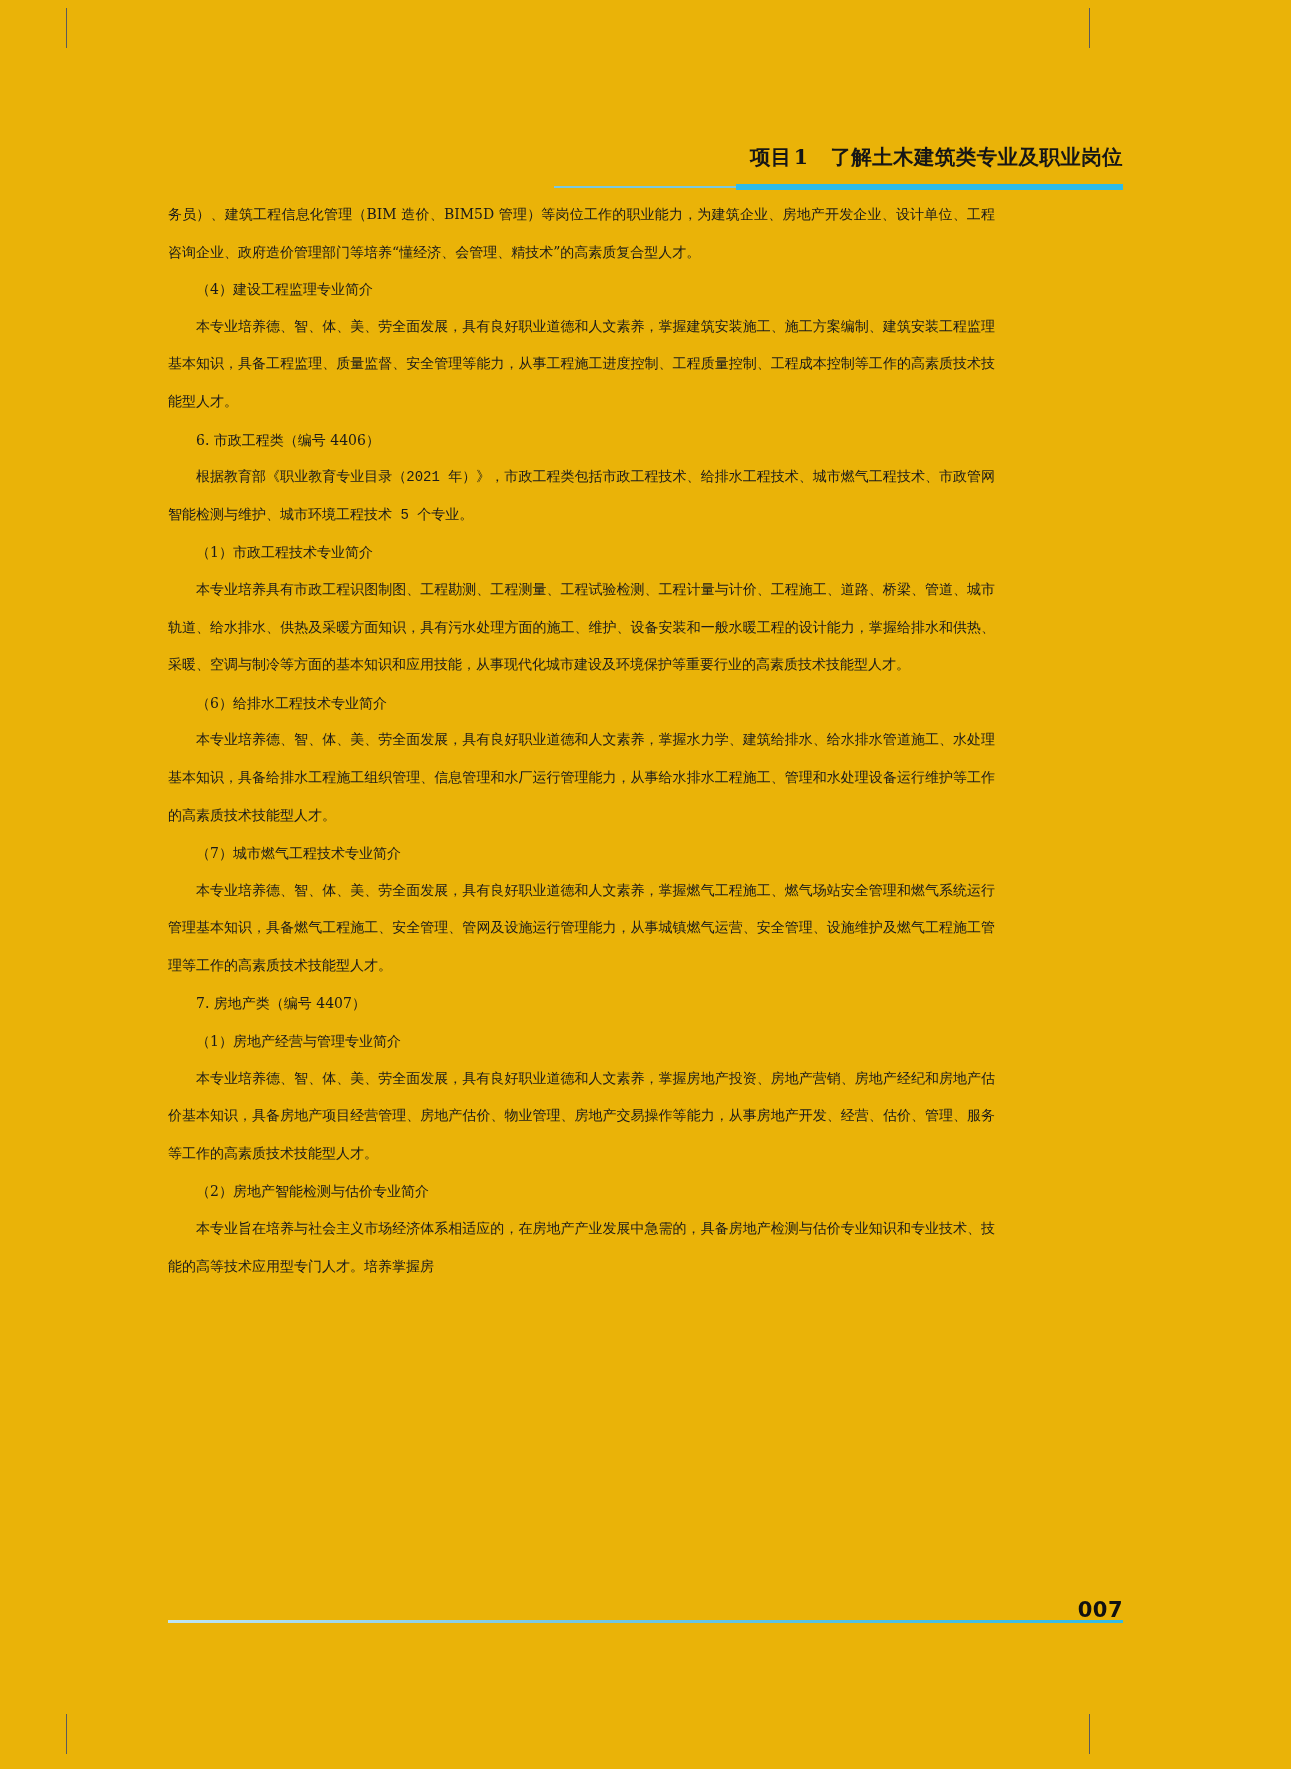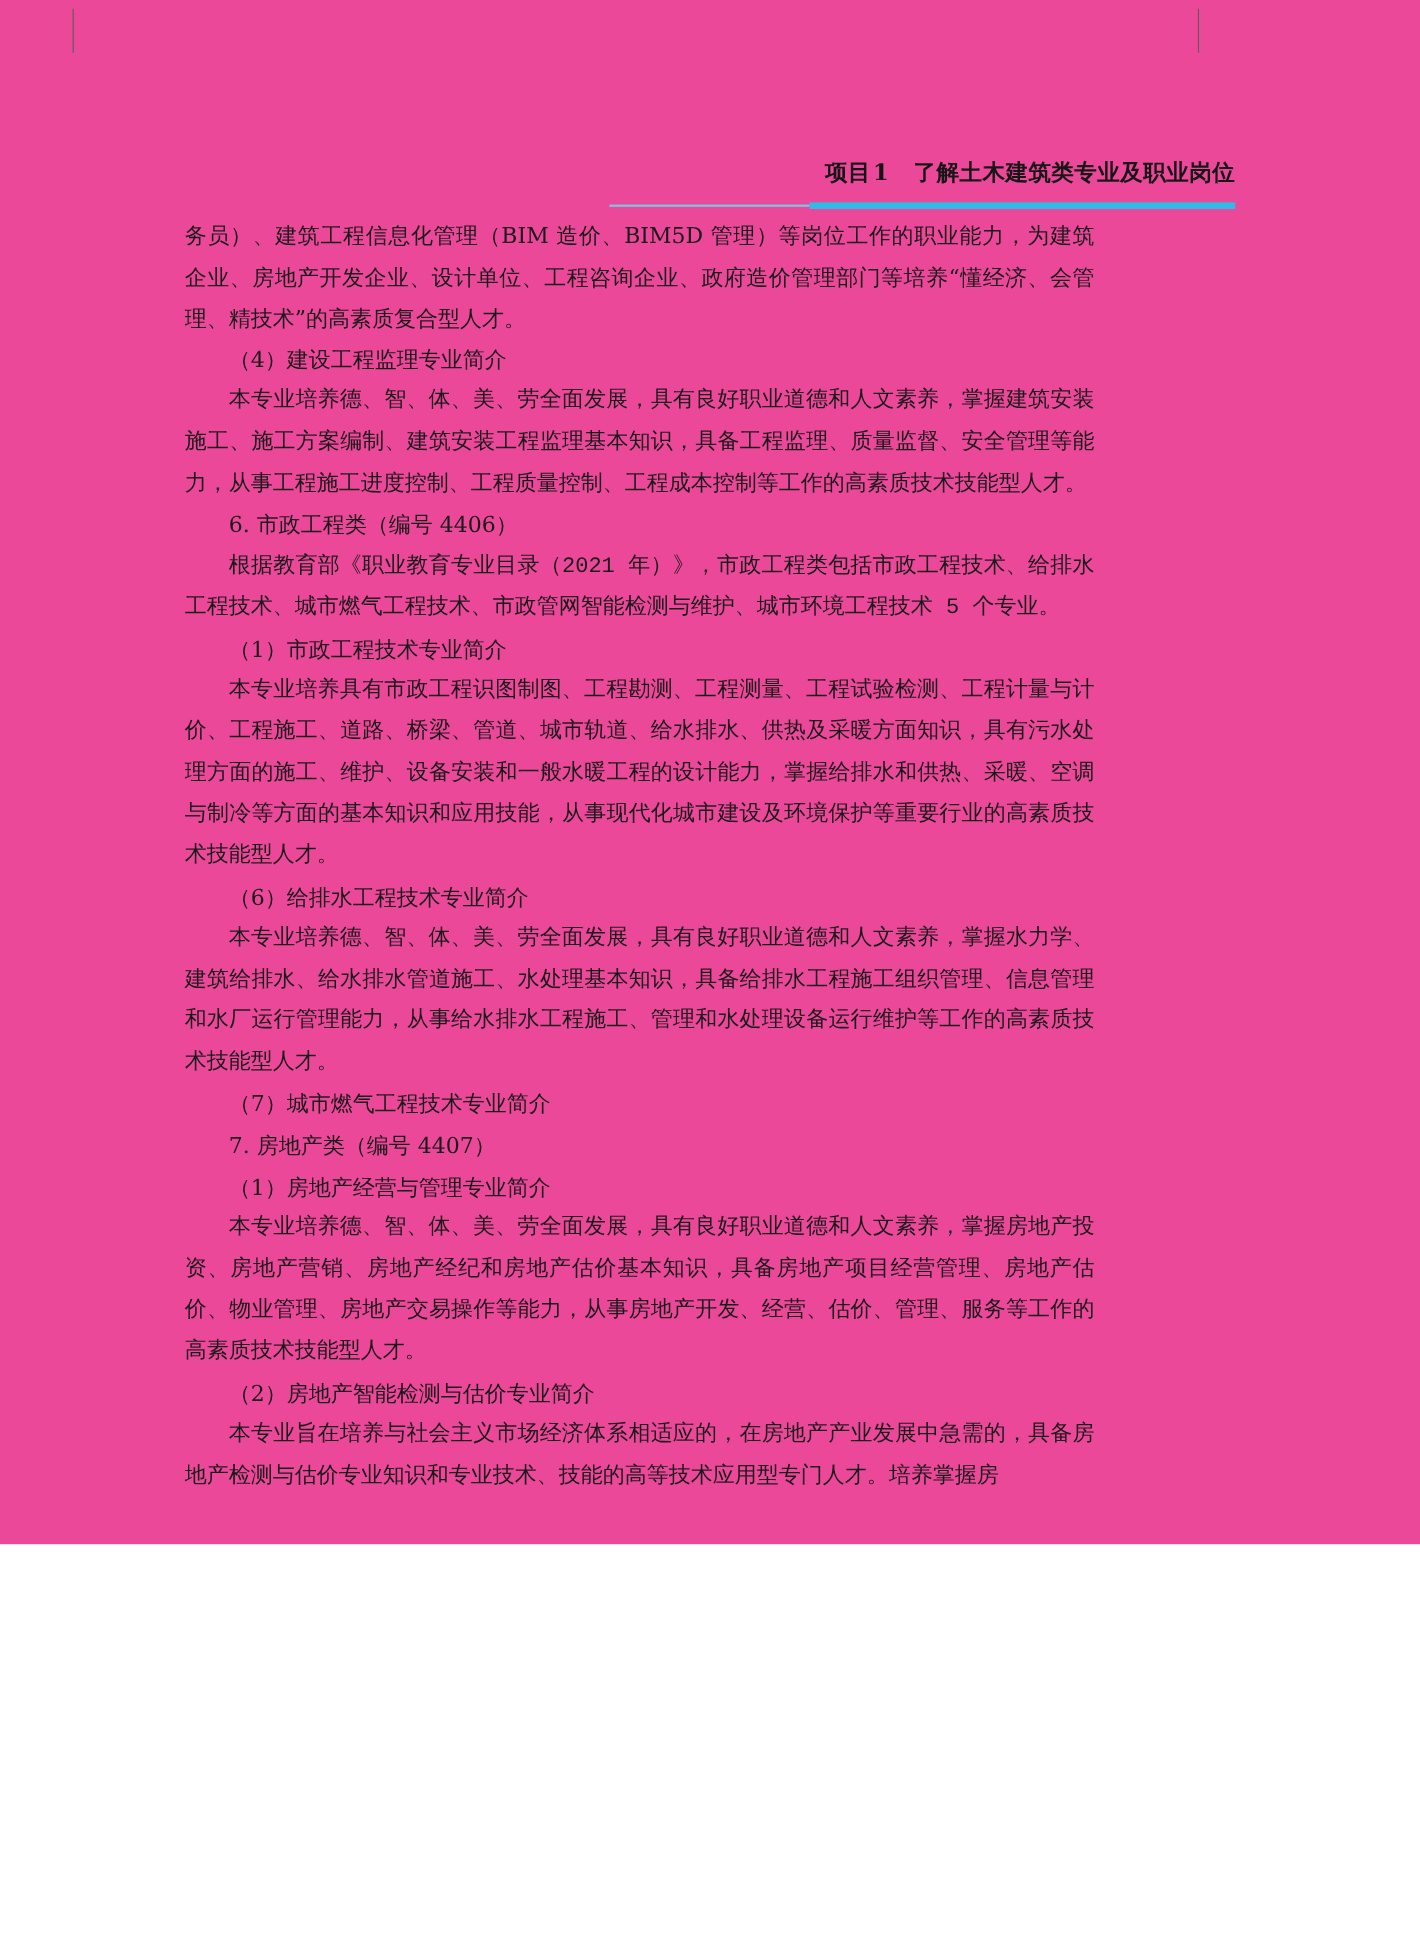--- a/index.html
+++ b/index.html
@@ -7,22 +7,22 @@
     padding: 0;
     background: #ffffff;
   }
   body {
     font-family: "DejaVu Serif", "Liberation Serif", serif;
     color: #111111;
   }
   .page {
     position: relative;
     width: 1291px;
-    height: 1404px;
-    background: #ec4899;
+    height: 1769px;
+    background: #eab308;
     overflow: hidden;
   }
 
   
   .crop {
     position: absolute;
     background: #5b5b5b;
   }
   .crop.v { width: 1px; height: 40px; }
 
@@ -80,21 +80,21 @@
   
   .body-col {
     position: absolute;
     left: 168px;
     top: 196px;
     width: 827px;
   }
   p.para {
     margin: 0;
     font-family: "DejaVu Serif", "Liberation Serif", serif;
-    font-size: 20px;
+    font-size: 14px;
     line-height: 37.6px;
     color: #1a1a1a;
     text-align: justify;
     text-justify: inter-character;
     text-indent: 0;
     letter-spacing: 0px;
     word-break: break-all;
   }
   p.para.indent { text-indent: 2em; font-family: Liberation Mono, monospace; }
   p.para.heading { text-indent: 2em; }
@@ -153,20 +153,21 @@
     <p class="para">务员）、建筑工程信息化管理（BIM 造价、BIM5D 管理）等岗位工作的职业能力，为建筑企业、房地产开发企业、设计单位、工程咨询企业、政府造价管理部门等培养“懂经济、会管理、精技术”的高素质复合型人才。</p>
     <p class="para heading">（4）建设工程监理专业简介</p>
     <p class="para indent">本专业培养德、智、体、美、劳全面发展，具有良好职业道德和人文素养，掌握建筑安装施工、施工方案编制、建筑安装工程监理基本知识，具备工程监理、质量监督、安全管理等能力，从事工程施工进度控制、工程质量控制、工程成本控制等工作的高素质技术技能型人才。</p>
     <p class="para heading">6. 市政工程类（编号 4406）</p>
     <p class="para indent">根据教育部《职业教育专业目录（2021 年）》，市政工程类包括市政工程技术、给排水工程技术、城市燃气工程技术、市政管网智能检测与维护、城市环境工程技术 5 个专业。</p>
     <p class="para heading">（1）市政工程技术专业简介</p>
     <p class="para indent">本专业培养具有市政工程识图制图、工程勘测、工程测量、工程试验检测、工程计量与计价、工程施工、道路、桥梁、管道、城市轨道、给水排水、供热及采暖方面知识，具有污水处理方面的施工、维护、设备安装和一般水暖工程的设计能力，掌握给排水和供热、采暖、空调与制冷等方面的基本知识和应用技能，从事现代化城市建设及环境保护等重要行业的高素质技术技能型人才。</p>
     <p class="para heading">（6）给排水工程技术专业简介</p>
     <p class="para indent">本专业培养德、智、体、美、劳全面发展，具有良好职业道德和人文素养，掌握水力学、建筑给排水、给水排水管道施工、水处理基本知识，具备给排水工程施工组织管理、信息管理和水厂运行管理能力，从事给水排水工程施工、管理和水处理设备运行维护等工作的高素质技术技能型人才。</p>
     <p class="para heading">（7）城市燃气工程技术专业简介</p>
+    <p class="para indent">本专业培养德、智、体、美、劳全面发展，具有良好职业道德和人文素养，掌握燃气工程施工、燃气场站安全管理和燃气系统运行管理基本知识，具备燃气工程施工、安全管理、管网及设施运行管理能力，从事城镇燃气运营、安全管理、设施维护及燃气工程施工管理等工作的高素质技术技能型人才。</p>
     <p class="para heading">7. 房地产类（编号 4407）</p>
     <p class="para heading">（1）房地产经营与管理专业简介</p>
     <p class="para indent">本专业培养德、智、体、美、劳全面发展，具有良好职业道德和人文素养，掌握房地产投资、房地产营销、房地产经纪和房地产估价基本知识，具备房地产项目经营管理、房地产估价、物业管理、房地产交易操作等能力，从事房地产开发、经营、估价、管理、服务等工作的高素质技术技能型人才。</p>
     <p class="para heading">（2）房地产智能检测与估价专业简介</p>
     <p class="para indent">本专业旨在培养与社会主义市场经济体系相适应的，在房地产产业发展中急需的，具备房地产检测与估价专业知识和专业技术、技能的高等技术应用型专门人才。培养掌握房</p>
   </div>
 
   <div class="footer">
     <div class="folio">007</div>
     <div class="footer-rule faded"></div>

